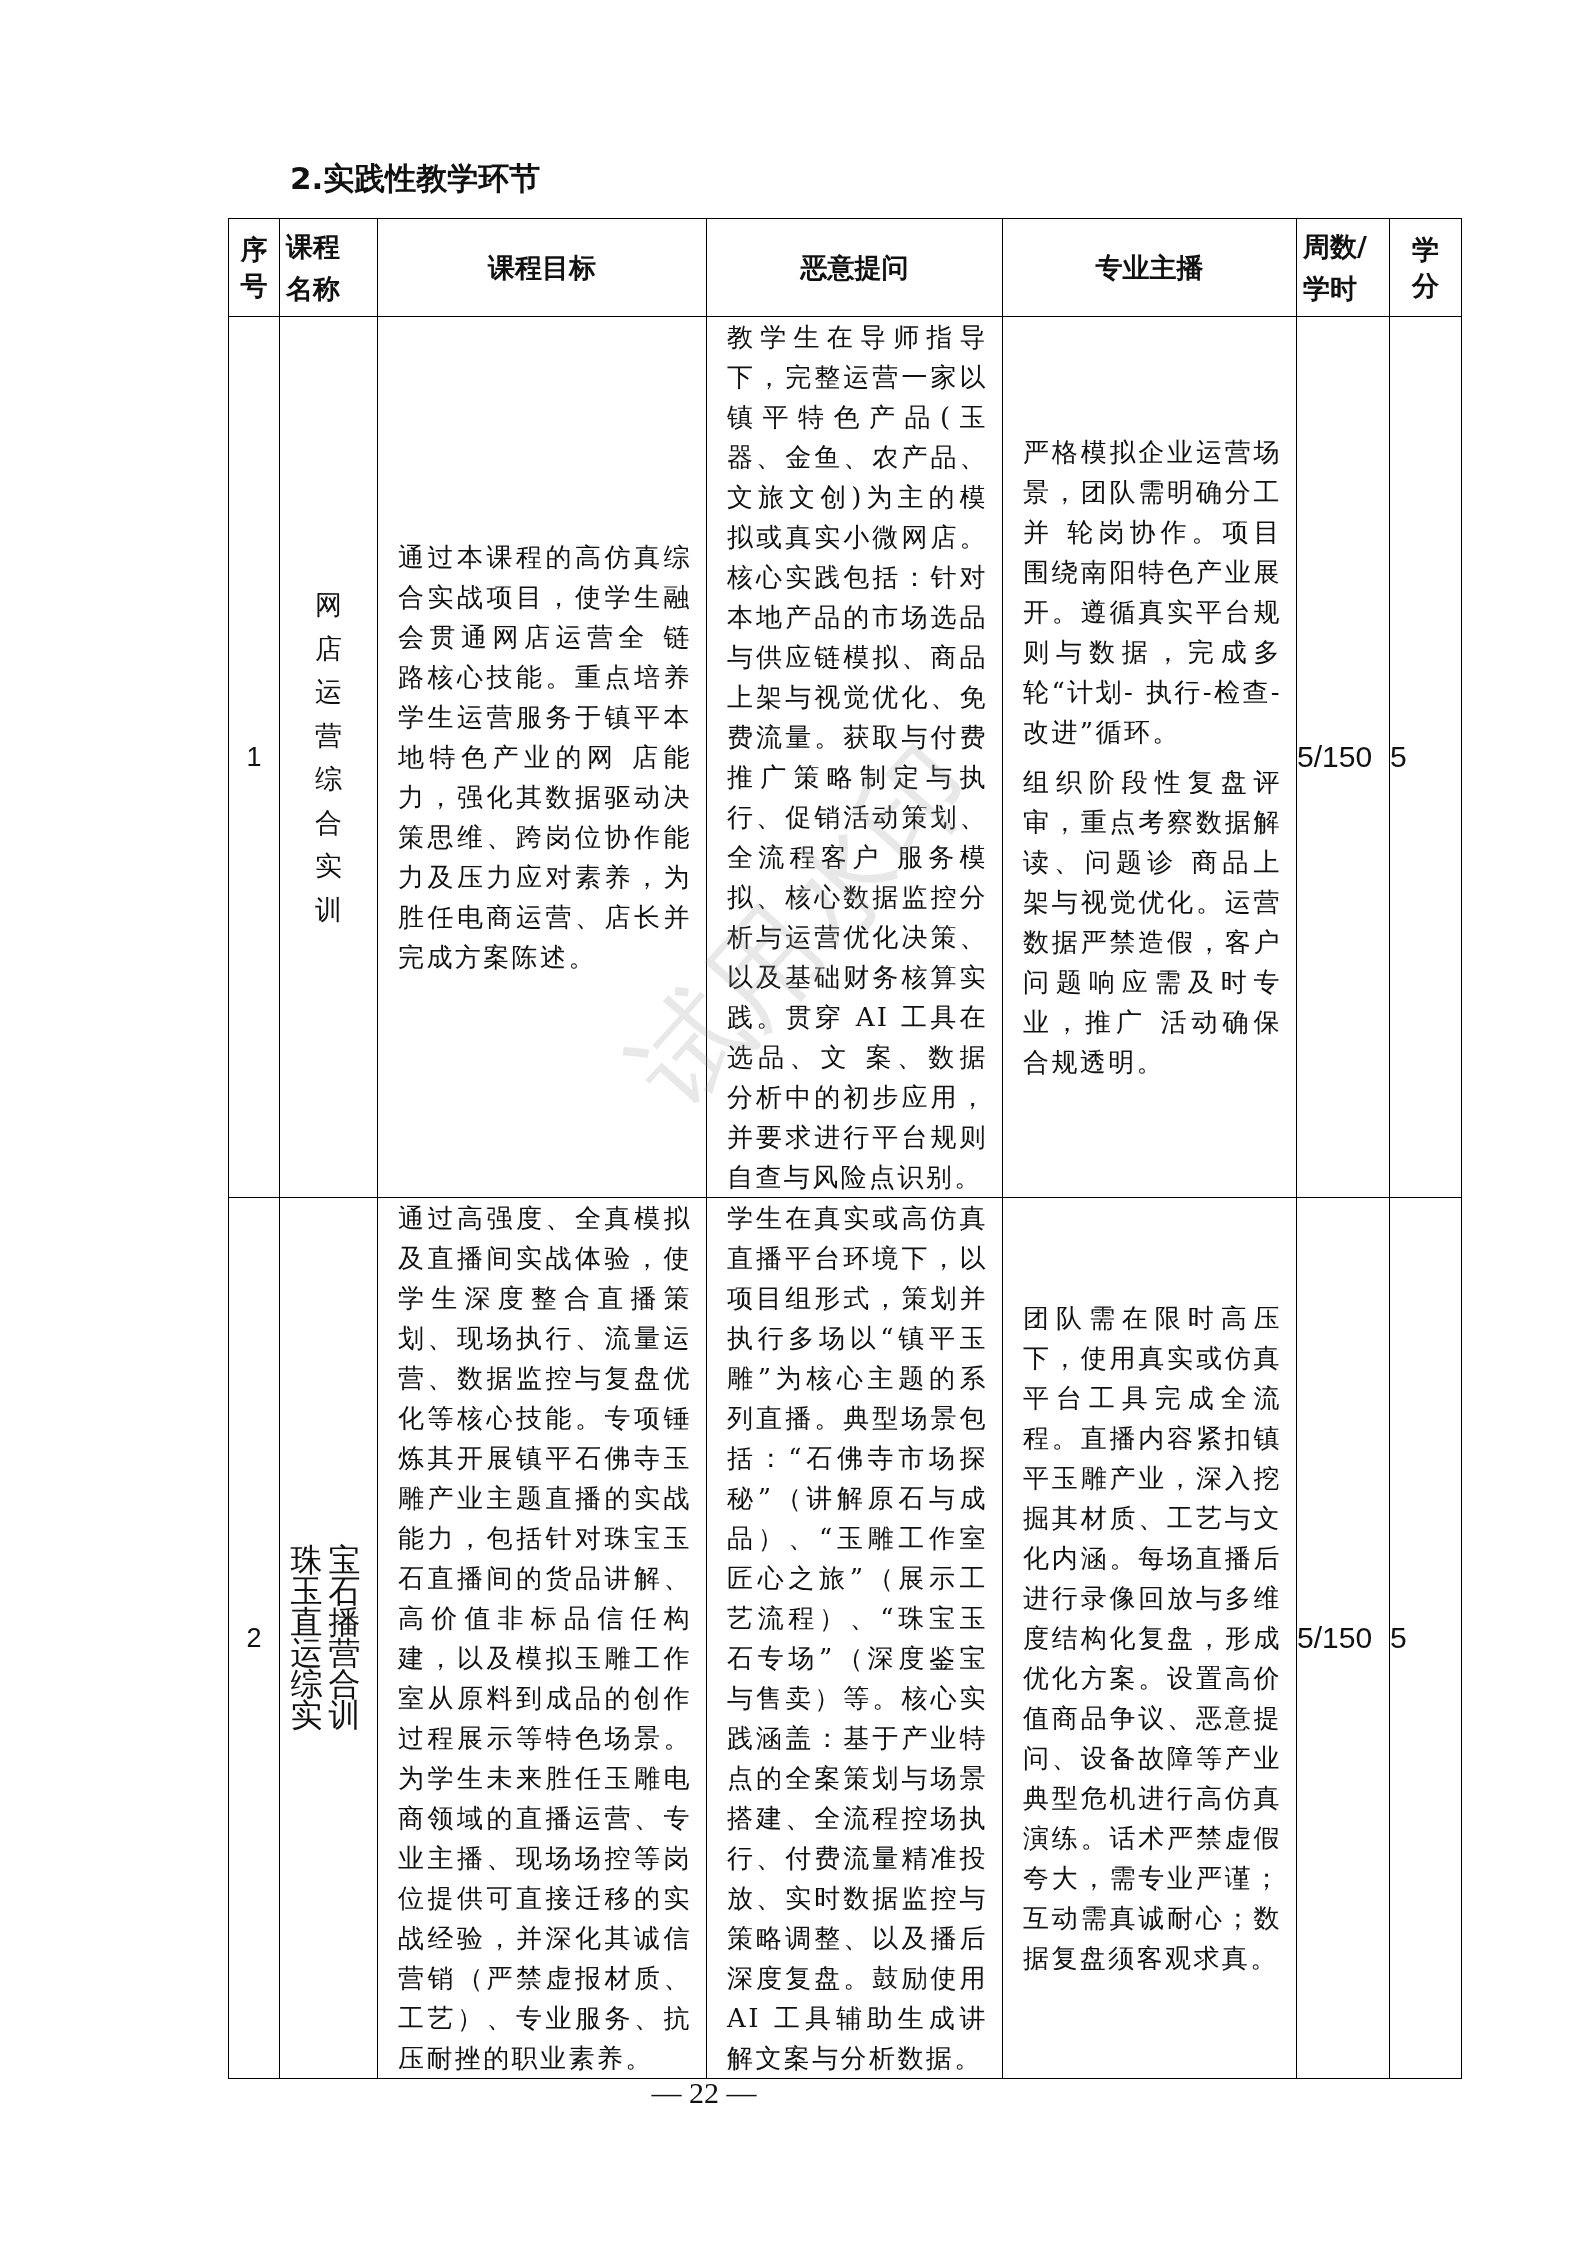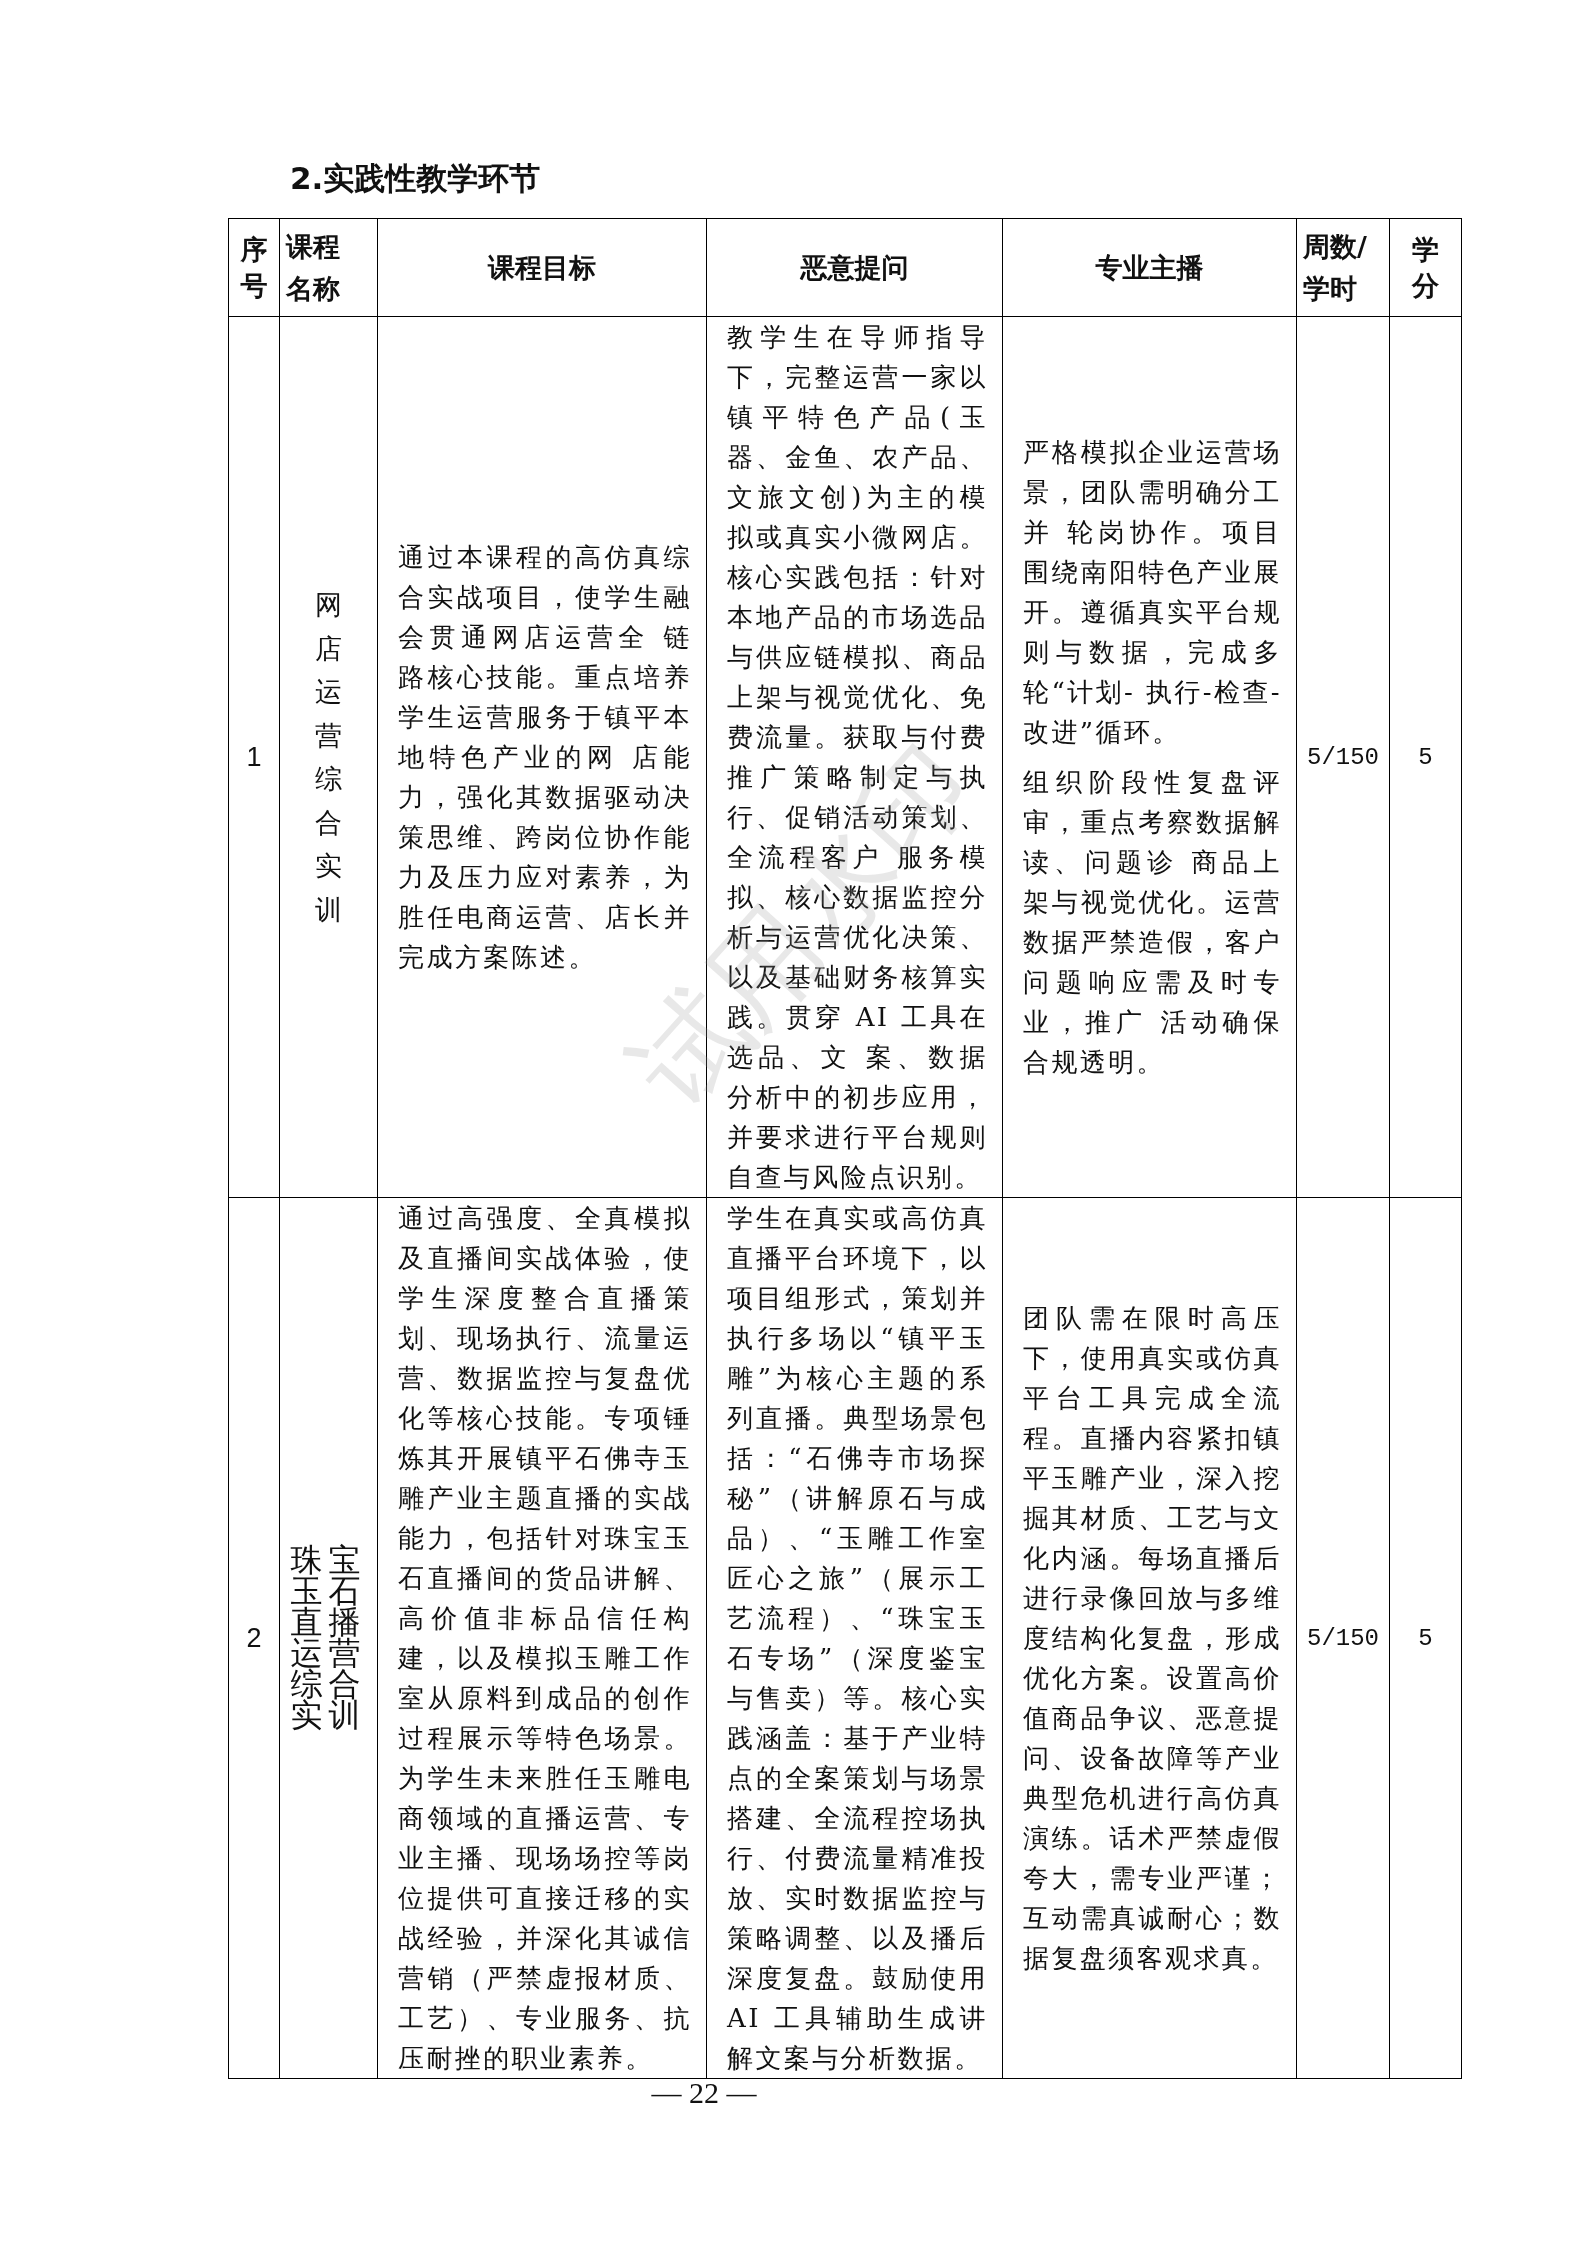--- a/index.html
+++ b/index.html
@@ -13,21 +13,21 @@
   th.narrow { text-align:left; padding-left:6px;margin-left:28px; }
   .hdr-row { height:98px; }
   .num { font-family:"Liberation Sans","DejaVu Sans",sans-serif; font-size:27px; text-align:center; }
   .name-vert { font-size:27px; text-align:center; line-height:43.5px; }
   .name-vert span { display:block; }
   .name-grid { font-size:32px; text-align:center; line-height:31px; letter-spacing:6px; }
   .cell-text { font-size:26px; line-height:40px; text-align:justify; text-align-last:left;
                padding:0 14px 0 20px; letter-spacing:2.4px; word-break:break-all; }
   .cell-text p { margin:0; }
   .cell-text p + p { margin-top:10px; }
-  .center-val { font-family:Liberation Mono, monospace; font-size:24px; text-align:center; }
+  .center-val { font-family:Liberation Sans, sans-serif; font-size:30px; text-align:left; }
   .watermark { position:absolute; left:600px; top:1040px; font-size:110px; color:rgba(150,150,150,0.22);
                transform:rotate(-48deg); transform-origin:left top; white-space:nowrap;
                font-family:"DejaVu Sans","Liberation Sans",sans-serif; pointer-events:none; }
   .pagenum { position:absolute; left:0; width:1408px; top:2076px; text-align:center; font-size:30px;
              font-family:"Liberation Serif","DejaVu Serif",serif; }
 </style>
 </head>
 <body>
 
 <div class="title">2.实践性教学环节</div>

